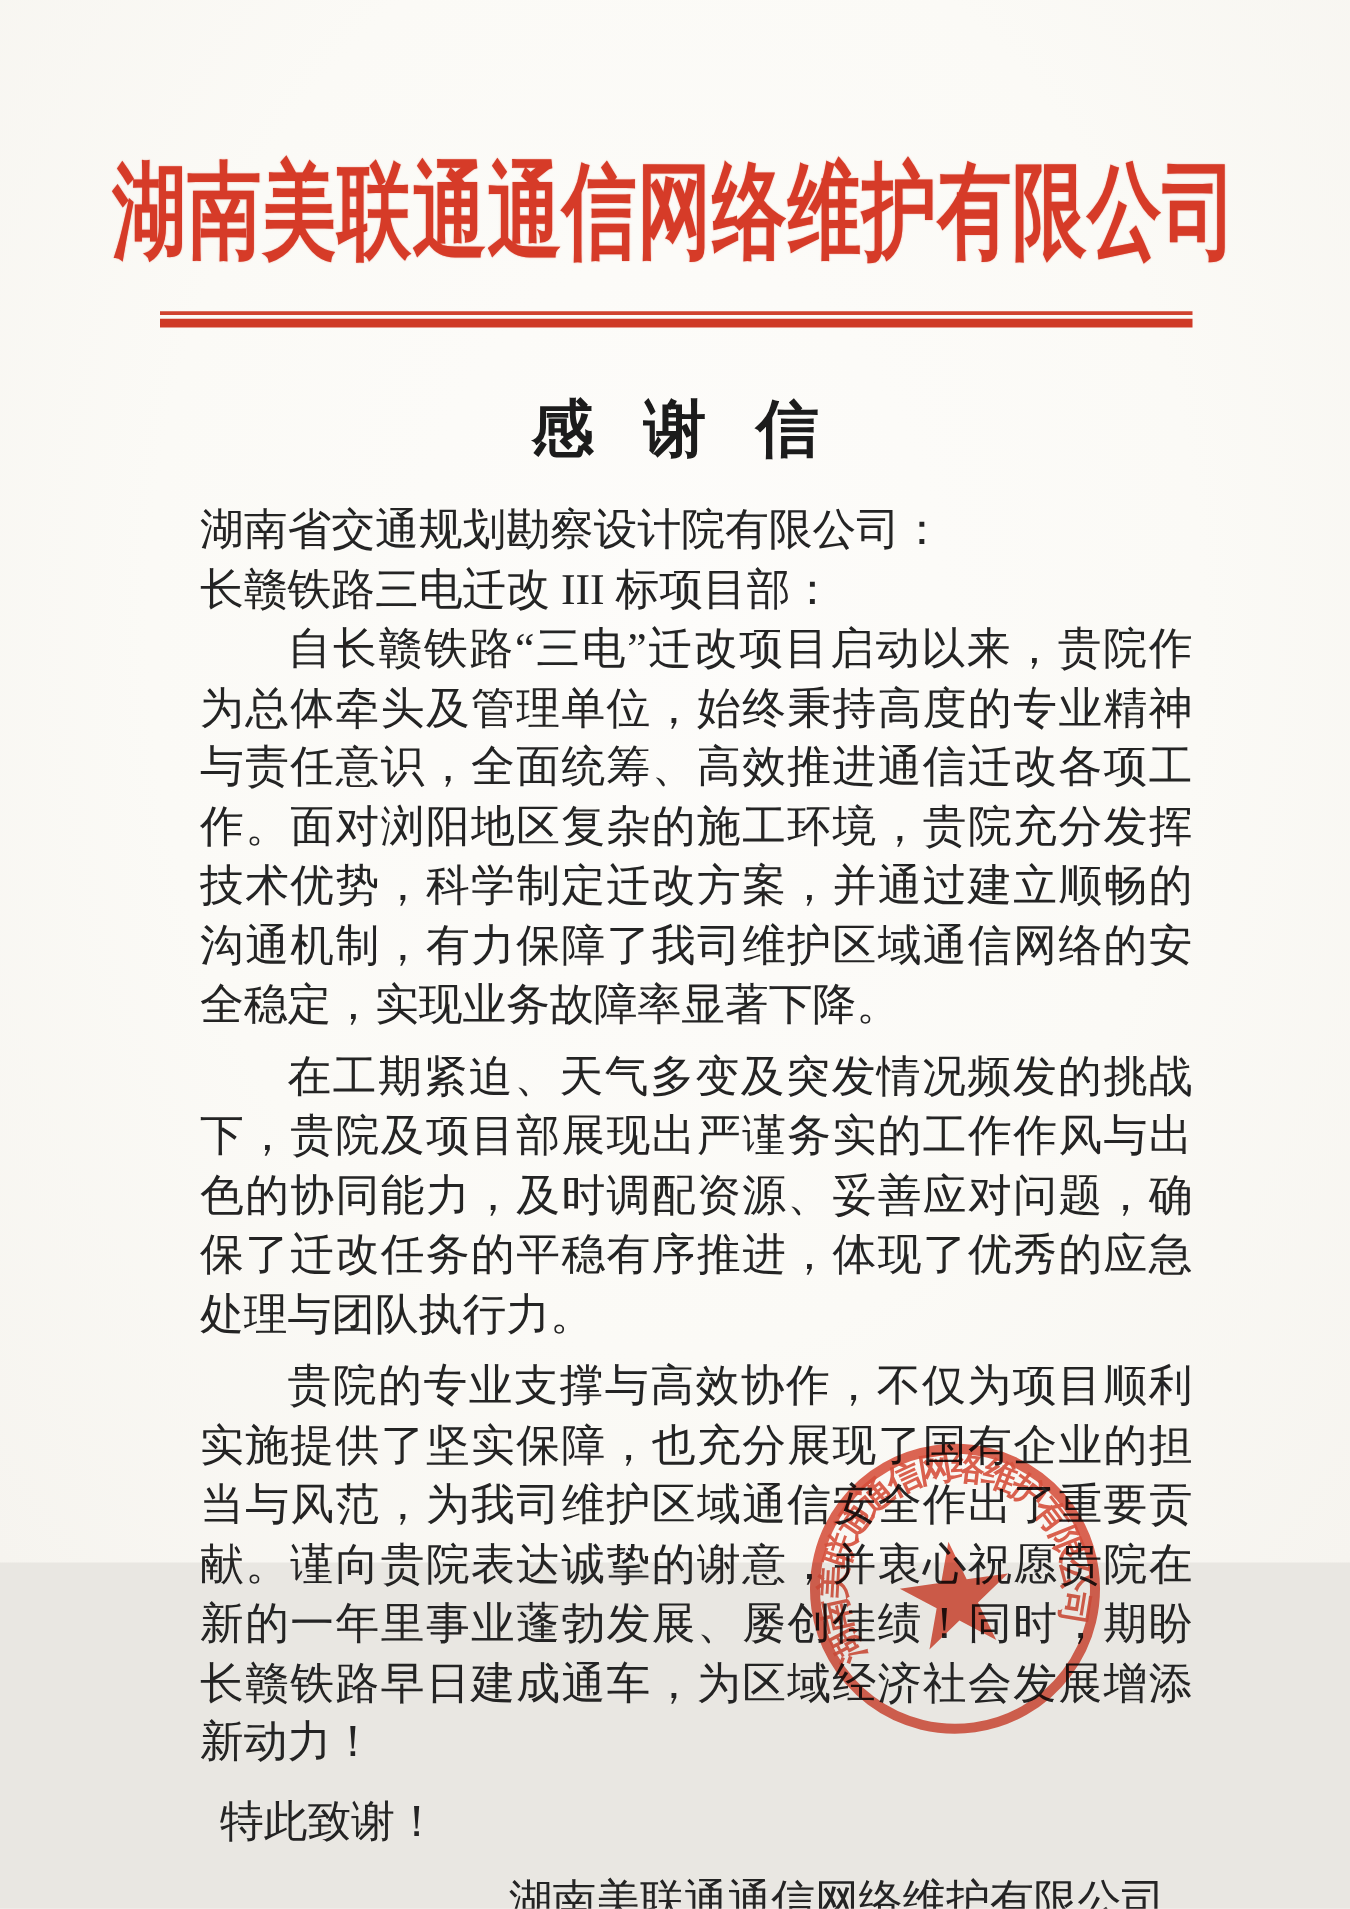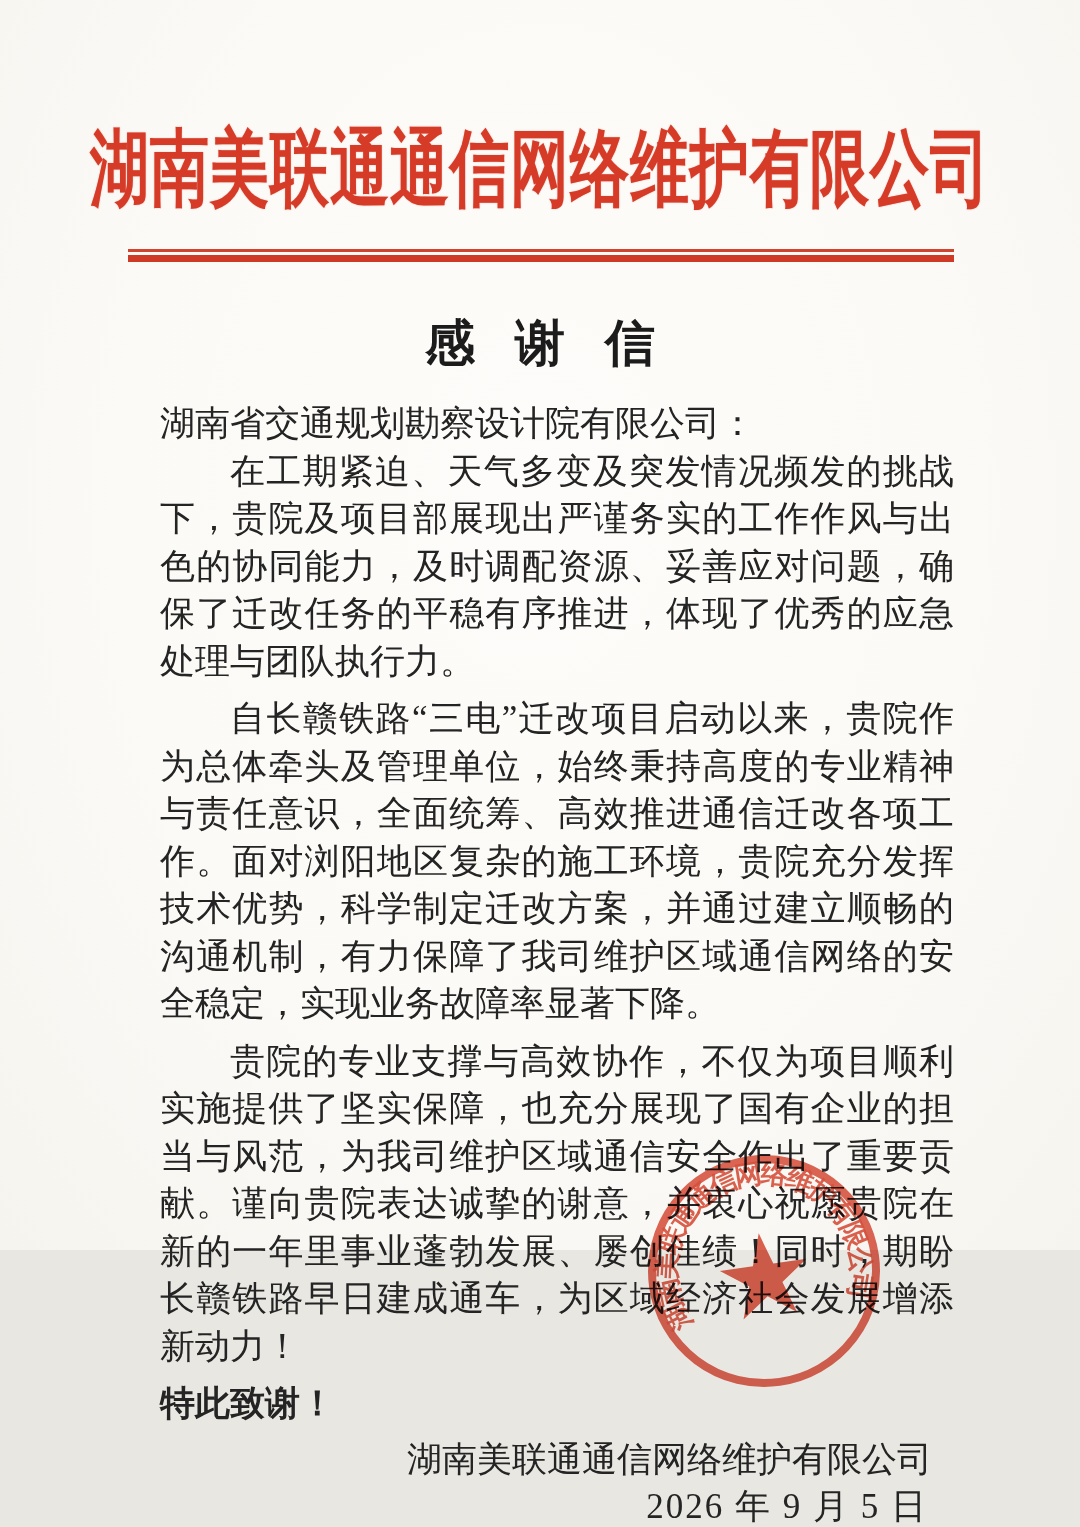--- a/index.html
+++ b/index.html
@@ -56,21 +56,21 @@
     font-size:35px;
     line-height:47.5px;
     color:#242424;
     text-align:justify;
   }
   .recipients p{margin:0;}
   .body .para{
     margin:0 0 10px 0;
     text-indent:2em;
   }
-  .body .closing{margin:0;font-weight:bold;}
+  .body .closing{margin:16px;}
   .sign-block{
     margin-top:8px;
     text-align:right;
     padding-right:22px;
   }
   .sign-block .date{
     padding-right:4px;
     letter-spacing:2px;
   }
   
@@ -91,24 +91,25 @@
 
   <div class="rule-thin"></div>
   <div class="rule-thick"></div>
 
   <div class="doc-title">感谢信</div>
 
   <div class="body">
 
     <div class="recipients">
       <p>湖南省交通规划勘察设计院有限公司：</p>
+      <p>长赣铁路三电迁改 III 标项目部：</p>
     </div>
 
+    <p class="para">自长赣铁路“三电”迁改项目启动以来，贵院作为总体牵头及管理单位，始终秉持高度的专业精神与责任意识，全面统筹、高效推进通信迁改各项工作。面对浏阳地区复杂的施工环境，贵院充分发挥技术优势，科学制定迁改方案，并通过建立顺畅的沟通机制，有力保障了我司维护区域通信网络的安全稳定，实现业务故障率显著下降。</p>
     <p class="para">在工期紧迫、天气多变及突发情况频发的挑战下，贵院及项目部展现出严谨务实的工作作风与出色的协同能力，及时调配资源、妥善应对问题，确保了迁改任务的平稳有序推进，体现了优秀的应急处理与团队执行力。</p>
-    <p class="para">自长赣铁路“三电”迁改项目启动以来，贵院作为总体牵头及管理单位，始终秉持高度的专业精神与责任意识，全面统筹、高效推进通信迁改各项工作。面对浏阳地区复杂的施工环境，贵院充分发挥技术优势，科学制定迁改方案，并通过建立顺畅的沟通机制，有力保障了我司维护区域通信网络的安全稳定，实现业务故障率显著下降。</p>
     <p class="para">贵院的专业支撑与高效协作，不仅为项目顺利实施提供了坚实保障，也充分展现了国有企业的担当与风范，为我司维护区域通信安全作出了重要贡献。谨向贵院表达诚挚的谢意，并衷心祝愿贵院在新的一年里事业蓬勃发展、屡创佳绩！同时，期盼长赣铁路早日建成通车，为区域经济社会发展增添新动力！</p>
 
     <p class="closing">特此致谢！</p>
 
     <div class="sign-block">
       <div class="sig">湖南美联通通信网络维护有限公司</div>
       <div class="date">2026 年 9 月 5 日</div>
     </div>
   </div>
 

